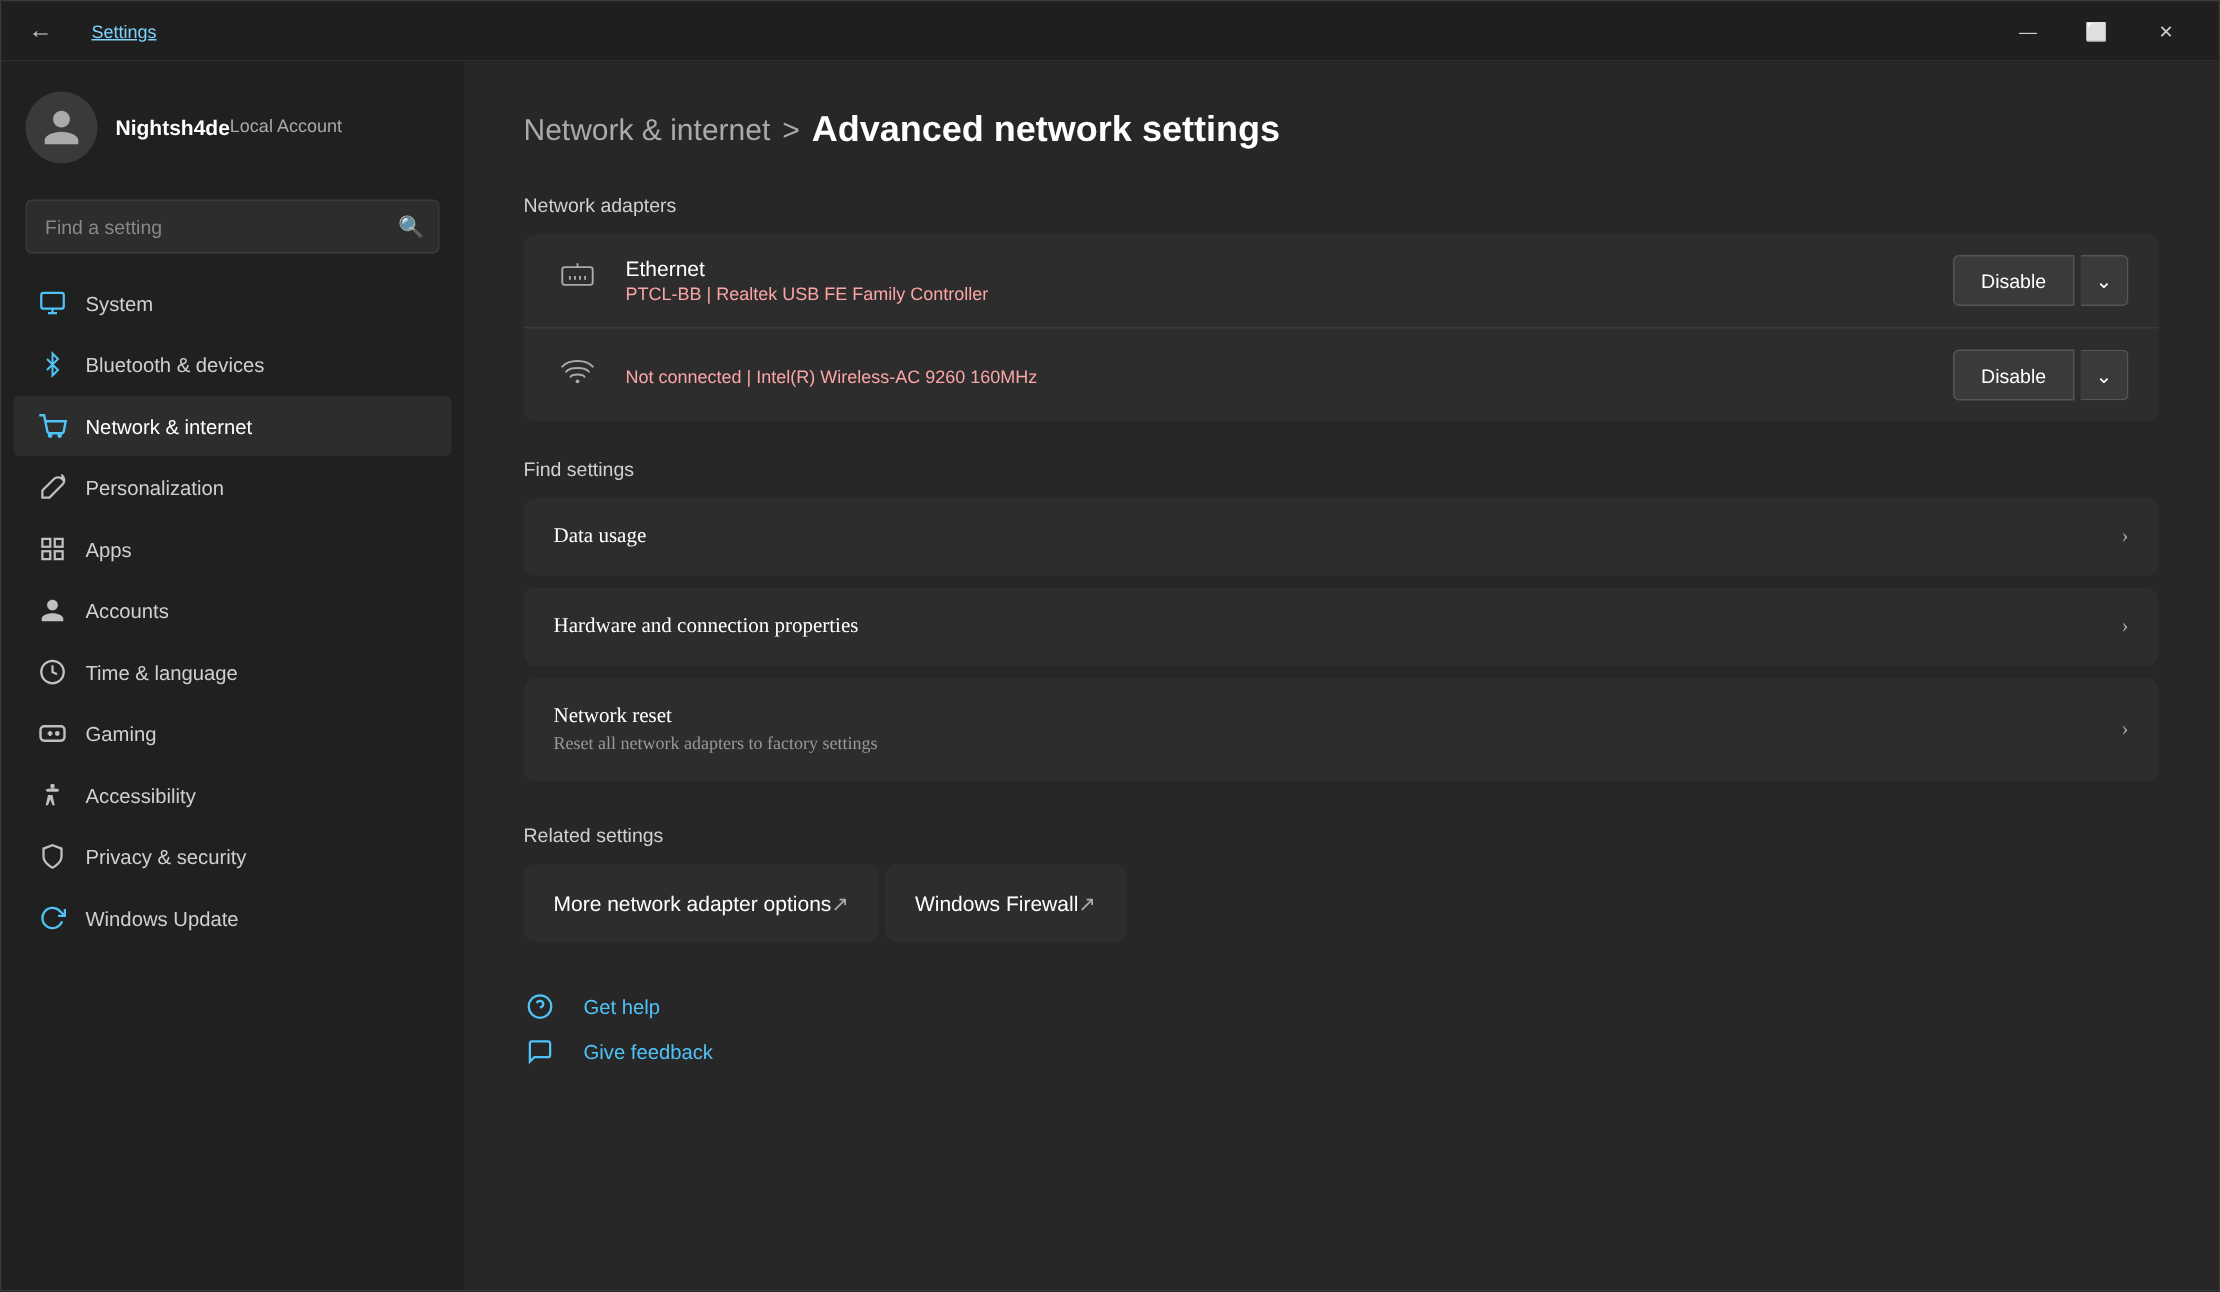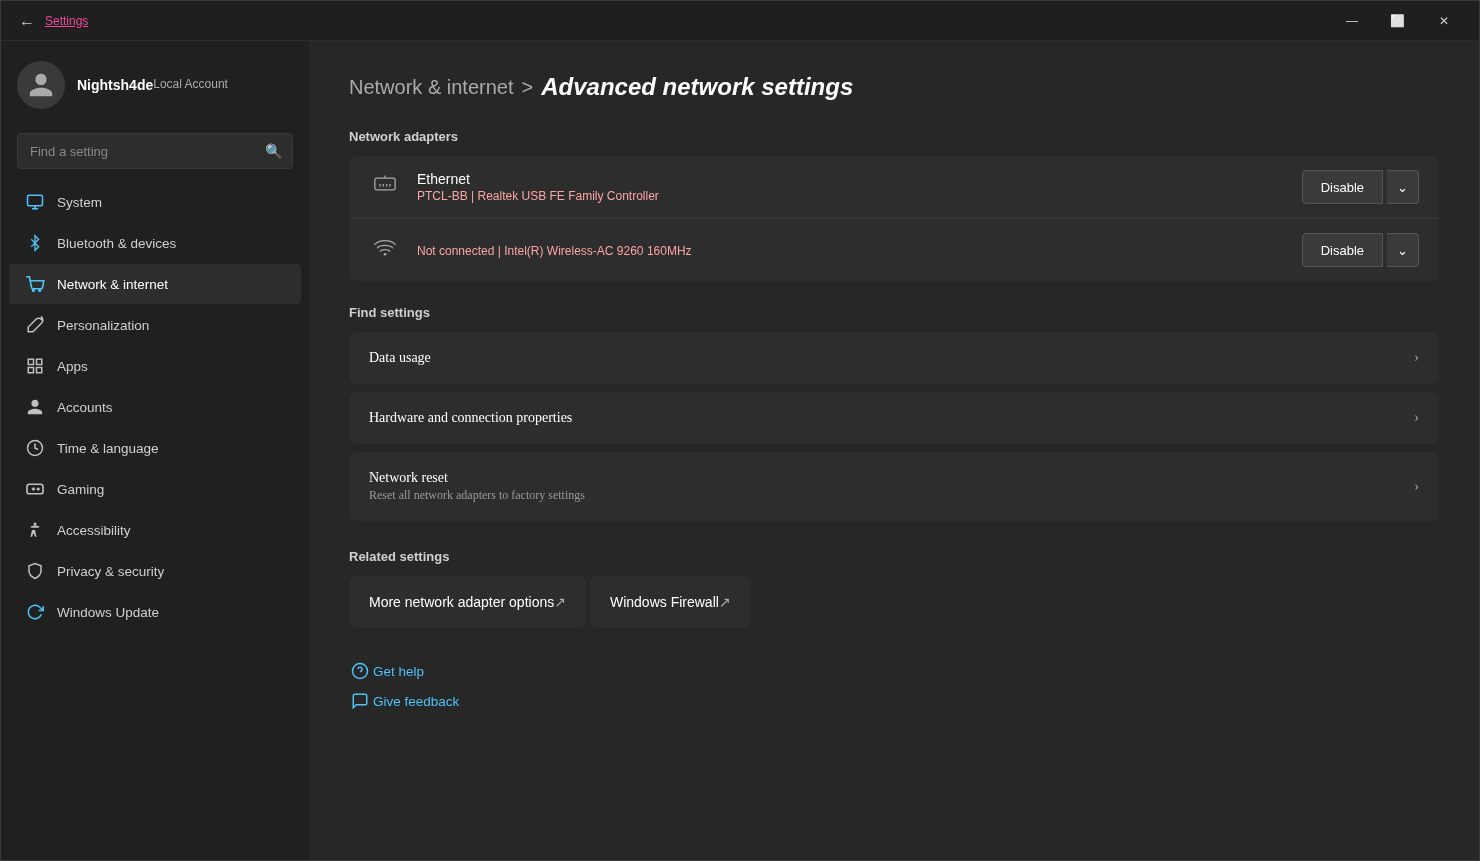--- a/index.html
+++ b/index.html
@@ -38,23 +38,23 @@
       display: flex;
       align-items: center;
       justify-content: center;
       border-radius: 4px;
       cursor: pointer;
       color: #cccccc;
       font-size: 16px;
     }
 
     .title-bar-title {
-      margin-left: 4px;
+      margin-left: 20px;
       font-size: 12px;
-      color: #ec4899;
+      color: #7dd3fc;
       text-decoration: underline;
     }
 
     .title-bar-controls {
       margin-left: auto;
       display: flex;
       gap: 0;
     }
 
     .title-bar-btn {
@@ -189,26 +189,25 @@
 
     .breadcrumb-separator {
       font-size: 20px;
       color: #aaa;
     }
 
     .breadcrumb-current {
       font-size: 24px;
       font-weight: 700;
       color: #ffffff;
-      font-style: italic;
     }
 
     .section-label {
       font-size: 13px;
-      font-weight: 700;
+      font-weight: 400;
       color: #d0d0d0;
       margin-bottom: 12px;
       margin-top: 4px;
     }
 
     .card {
       background: #2d2d2d;
       border-radius: 8px;
       margin-bottom: 4px;
     }
@@ -294,21 +293,21 @@
     .help-section {
       margin-top: 28px;
       display: flex;
       flex-direction: column;
       gap: 8px;
     }
 
     .help-link {
       display: flex;
       align-items: center;
-      gap: 2px;
+      gap: 18px;
       color: #4fc3f7;
       font-size: 13.5px;
       cursor: pointer;
     }
 
     .help-icon {
       width: 22px;
       height: 22px;
       display: flex;
       align-items: center;

